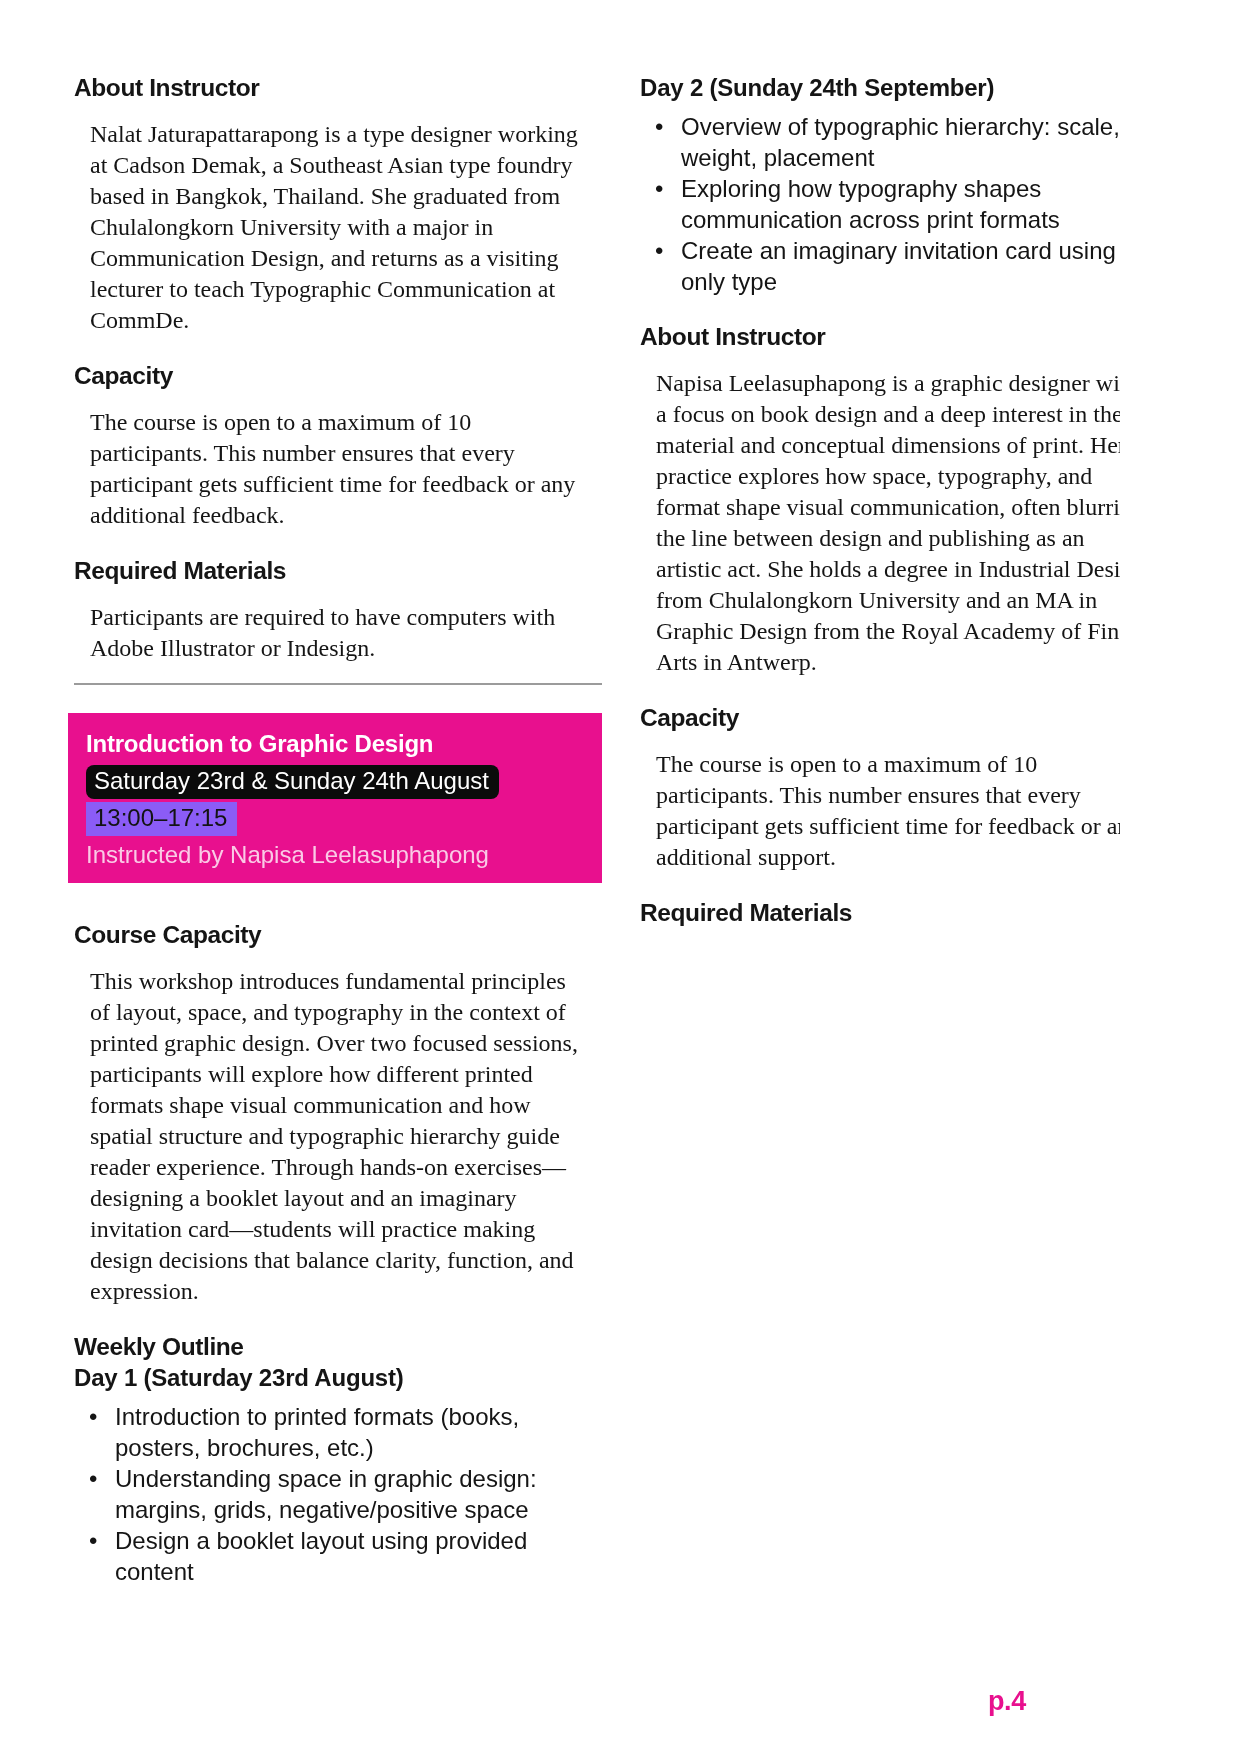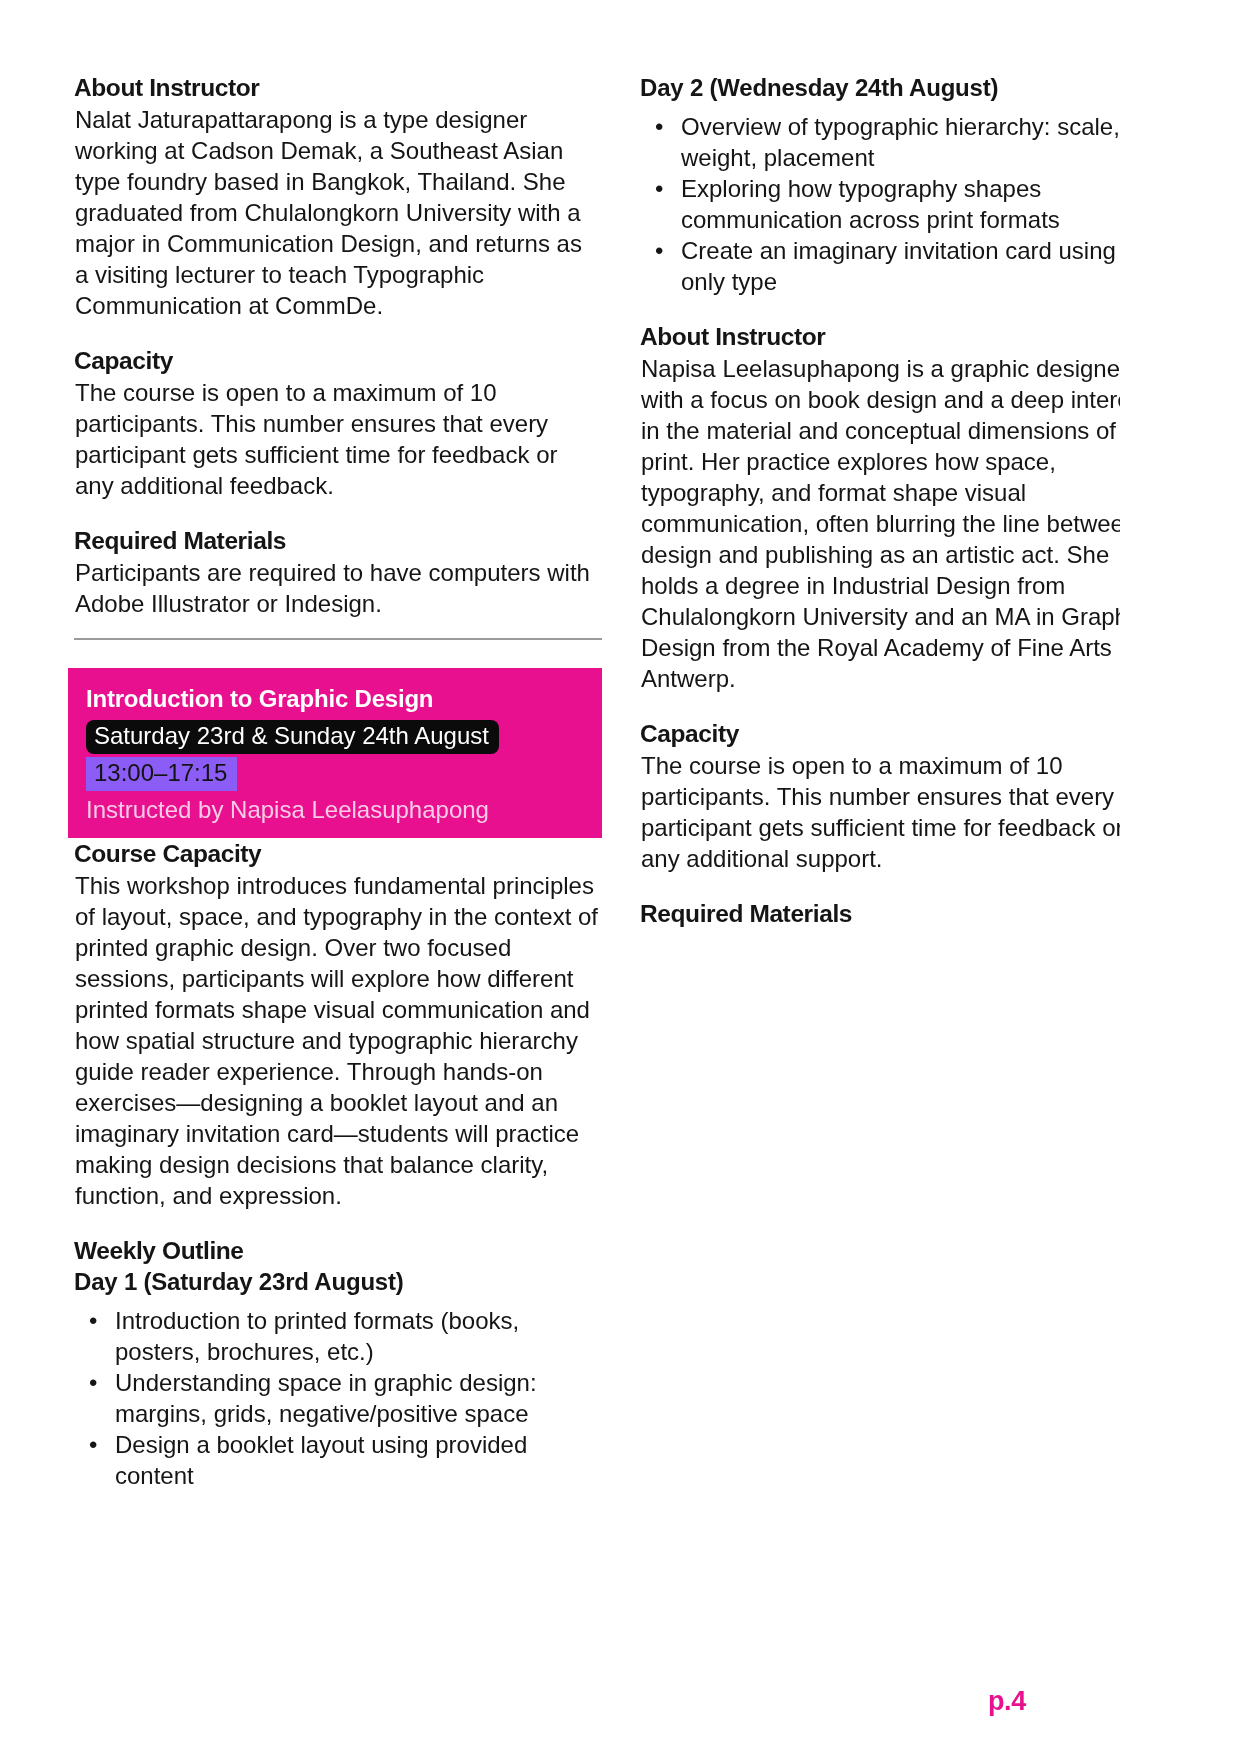--- a/index.html
+++ b/index.html
@@ -36,21 +36,21 @@
     letter-spacing: -0.4px;
     line-height: 31px;
   }
   .day-heading {
     margin: 0;
     font-size: 24px;
     font-weight: 800;
     letter-spacing: -0.2px;
     line-height: 31px;
   }
-  .body-text { margin: 1px; }
+  .body-text { margin: 16px; font-family: Liberation Serif, serif; }
 
   ul.bullets {
     list-style: none;
     margin: 8px;
     padding: 0;
   }
   ul.bullets li {
     position: relative;
     padding-left: 33px;
   }
@@ -63,20 +63,21 @@
 
   .divider {
     border: none;
     border-top: 2px solid #9b9b9b;
     margin: 19px 0 28px 0;
   }
 
   .banner {
     padding: 15px 28px 13px 18px;
     margin-left: -6px;
+    margin-bottom: 36px;
   }
   .banner-title {
     color: #ffffff;
     font-weight: 800;
     letter-spacing: -0.2px;
     margin-bottom: 6px;
   }
   .chip-row { margin: 3px 0; }
   .chip {
     display: inline-block;
@@ -150,21 +151,21 @@
           <li>Understanding space in graphic design: margins, grids, negative/positive space</li>
           <li>Design a booklet layout using provided content</li>
         </ul>
       </section>
 
     </div>
 
     <div class="col-right">
 
       <section>
-        <h4 class="day-heading">Day 2 (Wednesday 24th August)</h4>
+        <h4 class="day-heading">Day 2 (Sunday 24th September)</h4>
         <ul class="bullets">
           <li>Overview of typographic hierarchy: scale, weight, placement</li>
           <li>Exploring how typography shapes communication across print formats</li>
           <li>Create an imaginary invitation card using only type</li>
         </ul>
       </section>
 
       <section>
         <h3 class="sec-heading">About Instructor</h3>
         <p class="body-text">Napisa Leelasuphapong is a graphic designer with a focus on book design and a deep interest in the material and conceptual dimensions of print. Her practice explores how space, typography, and format shape visual communication, often blurring the line between design and publishing as an artistic act. She holds a degree in Industrial Design from Chulalongkorn University and an MA in Graphic Design from the Royal Academy of Fine Arts in Antwerp.</p>

